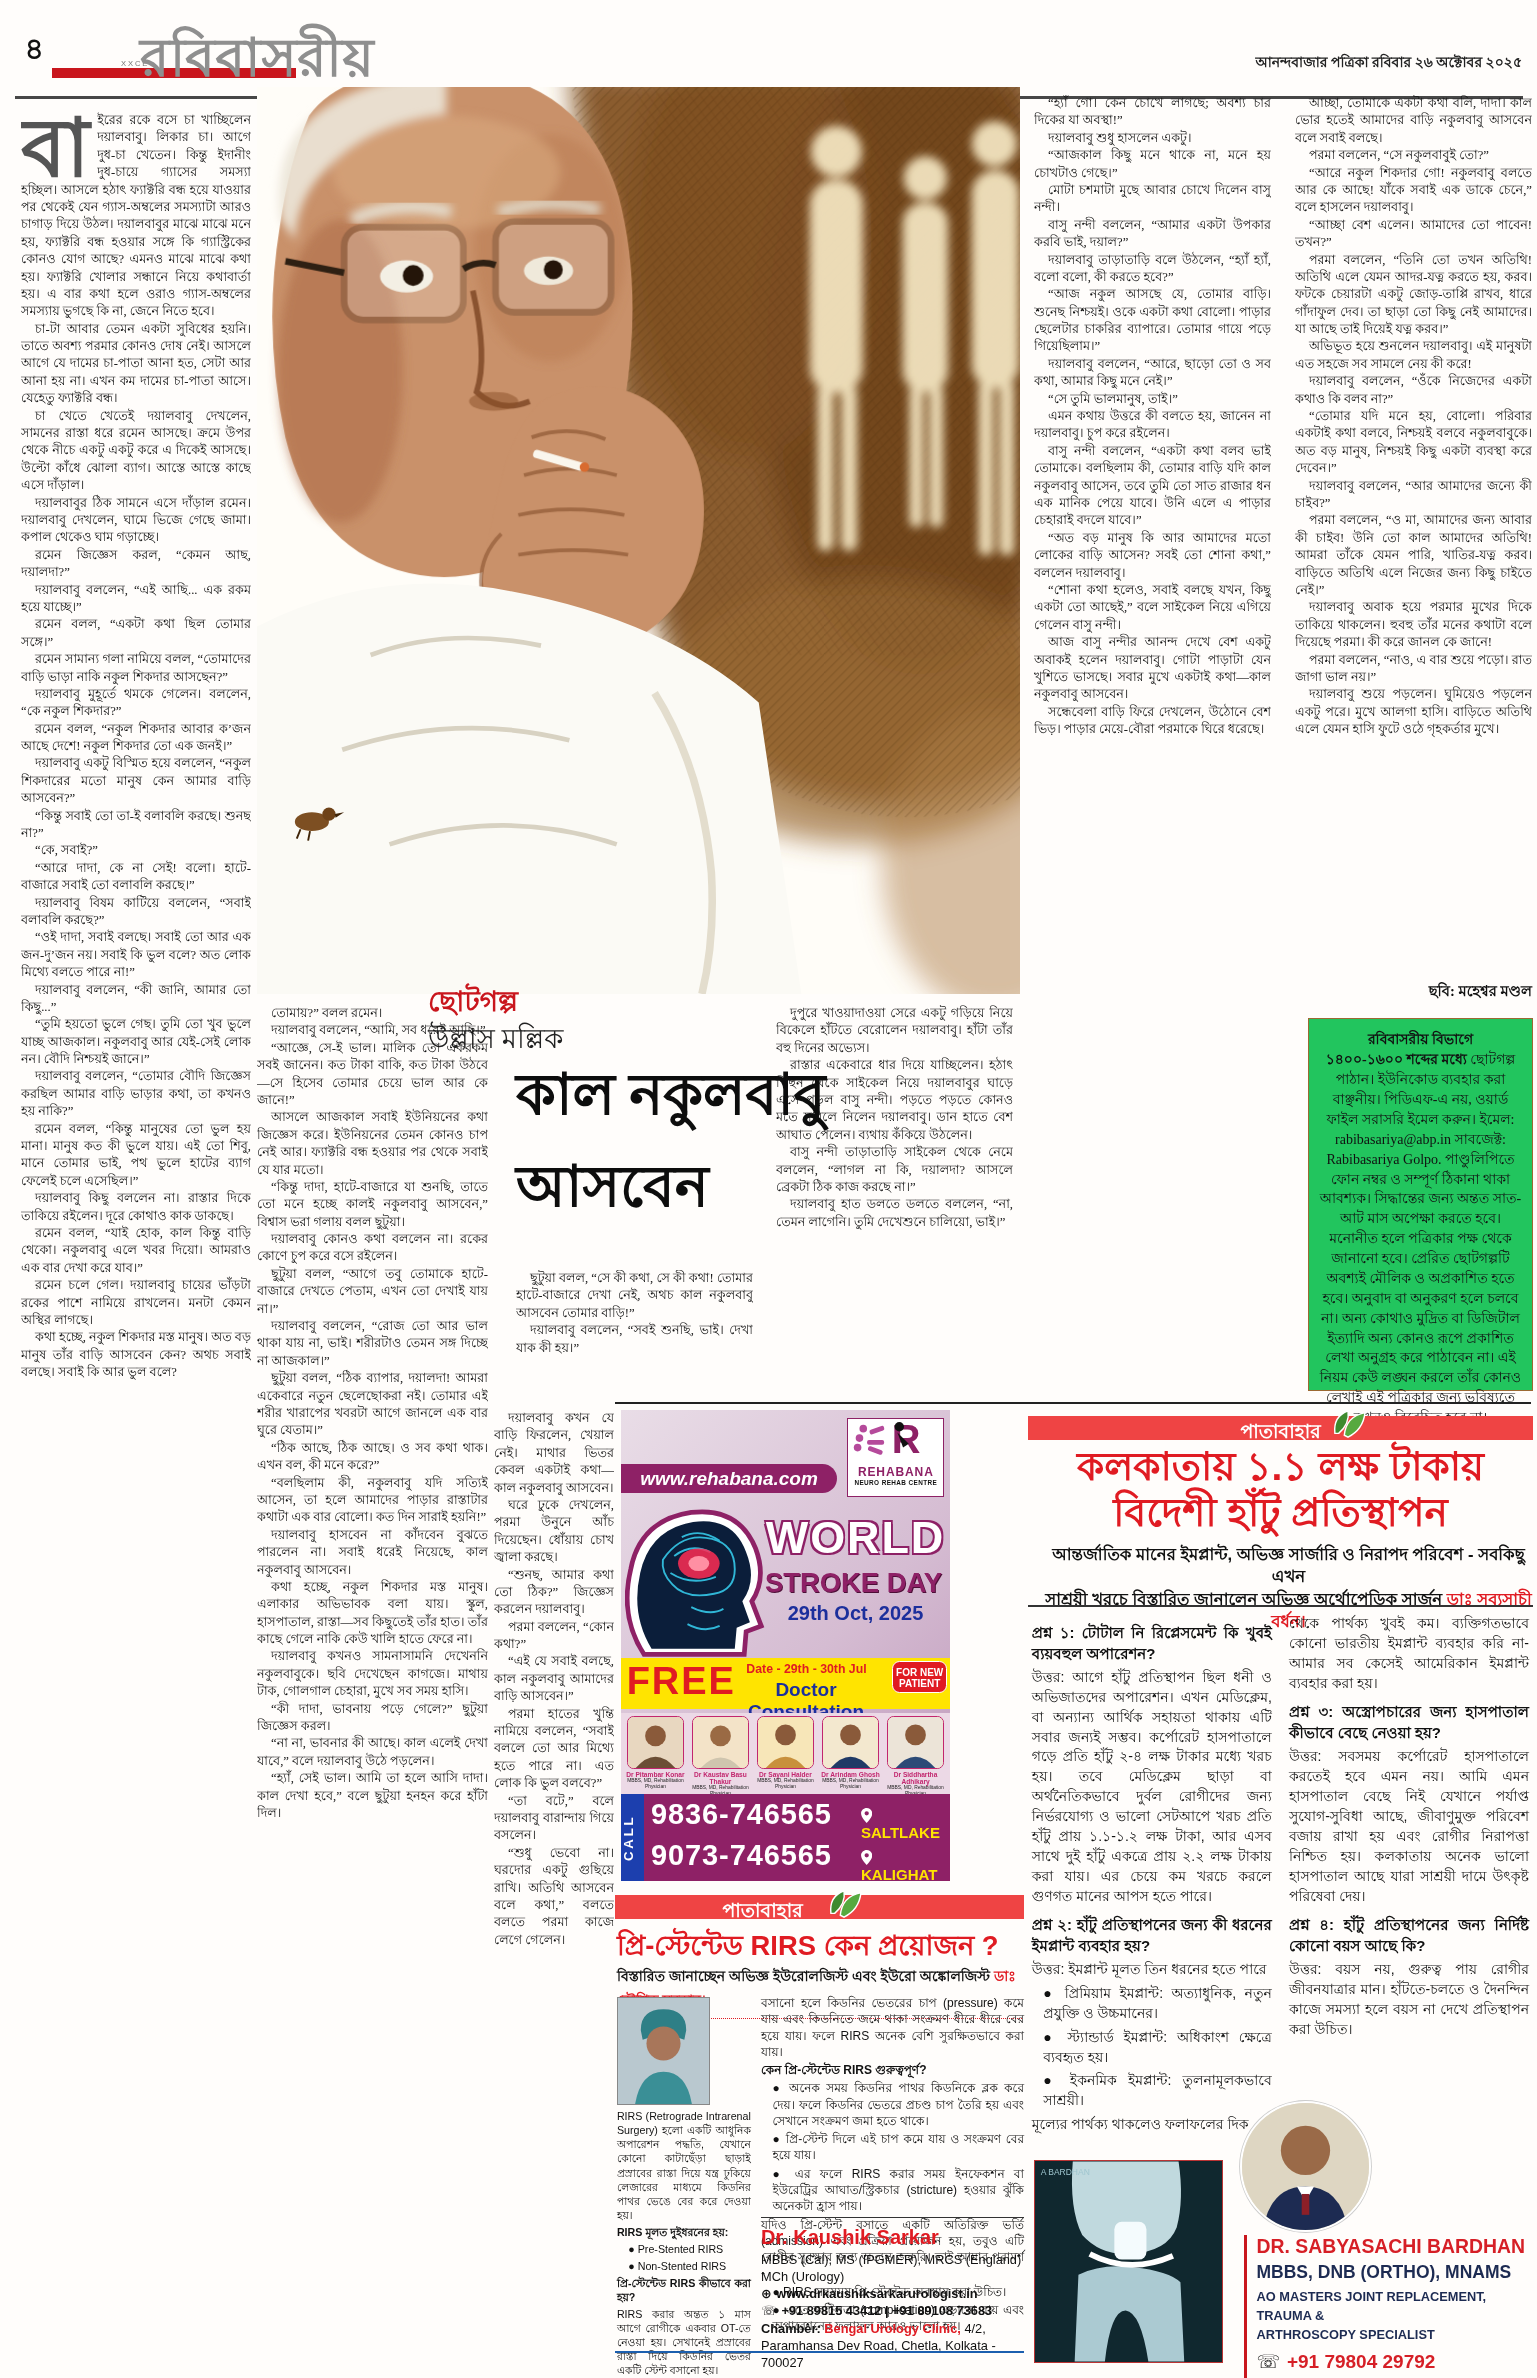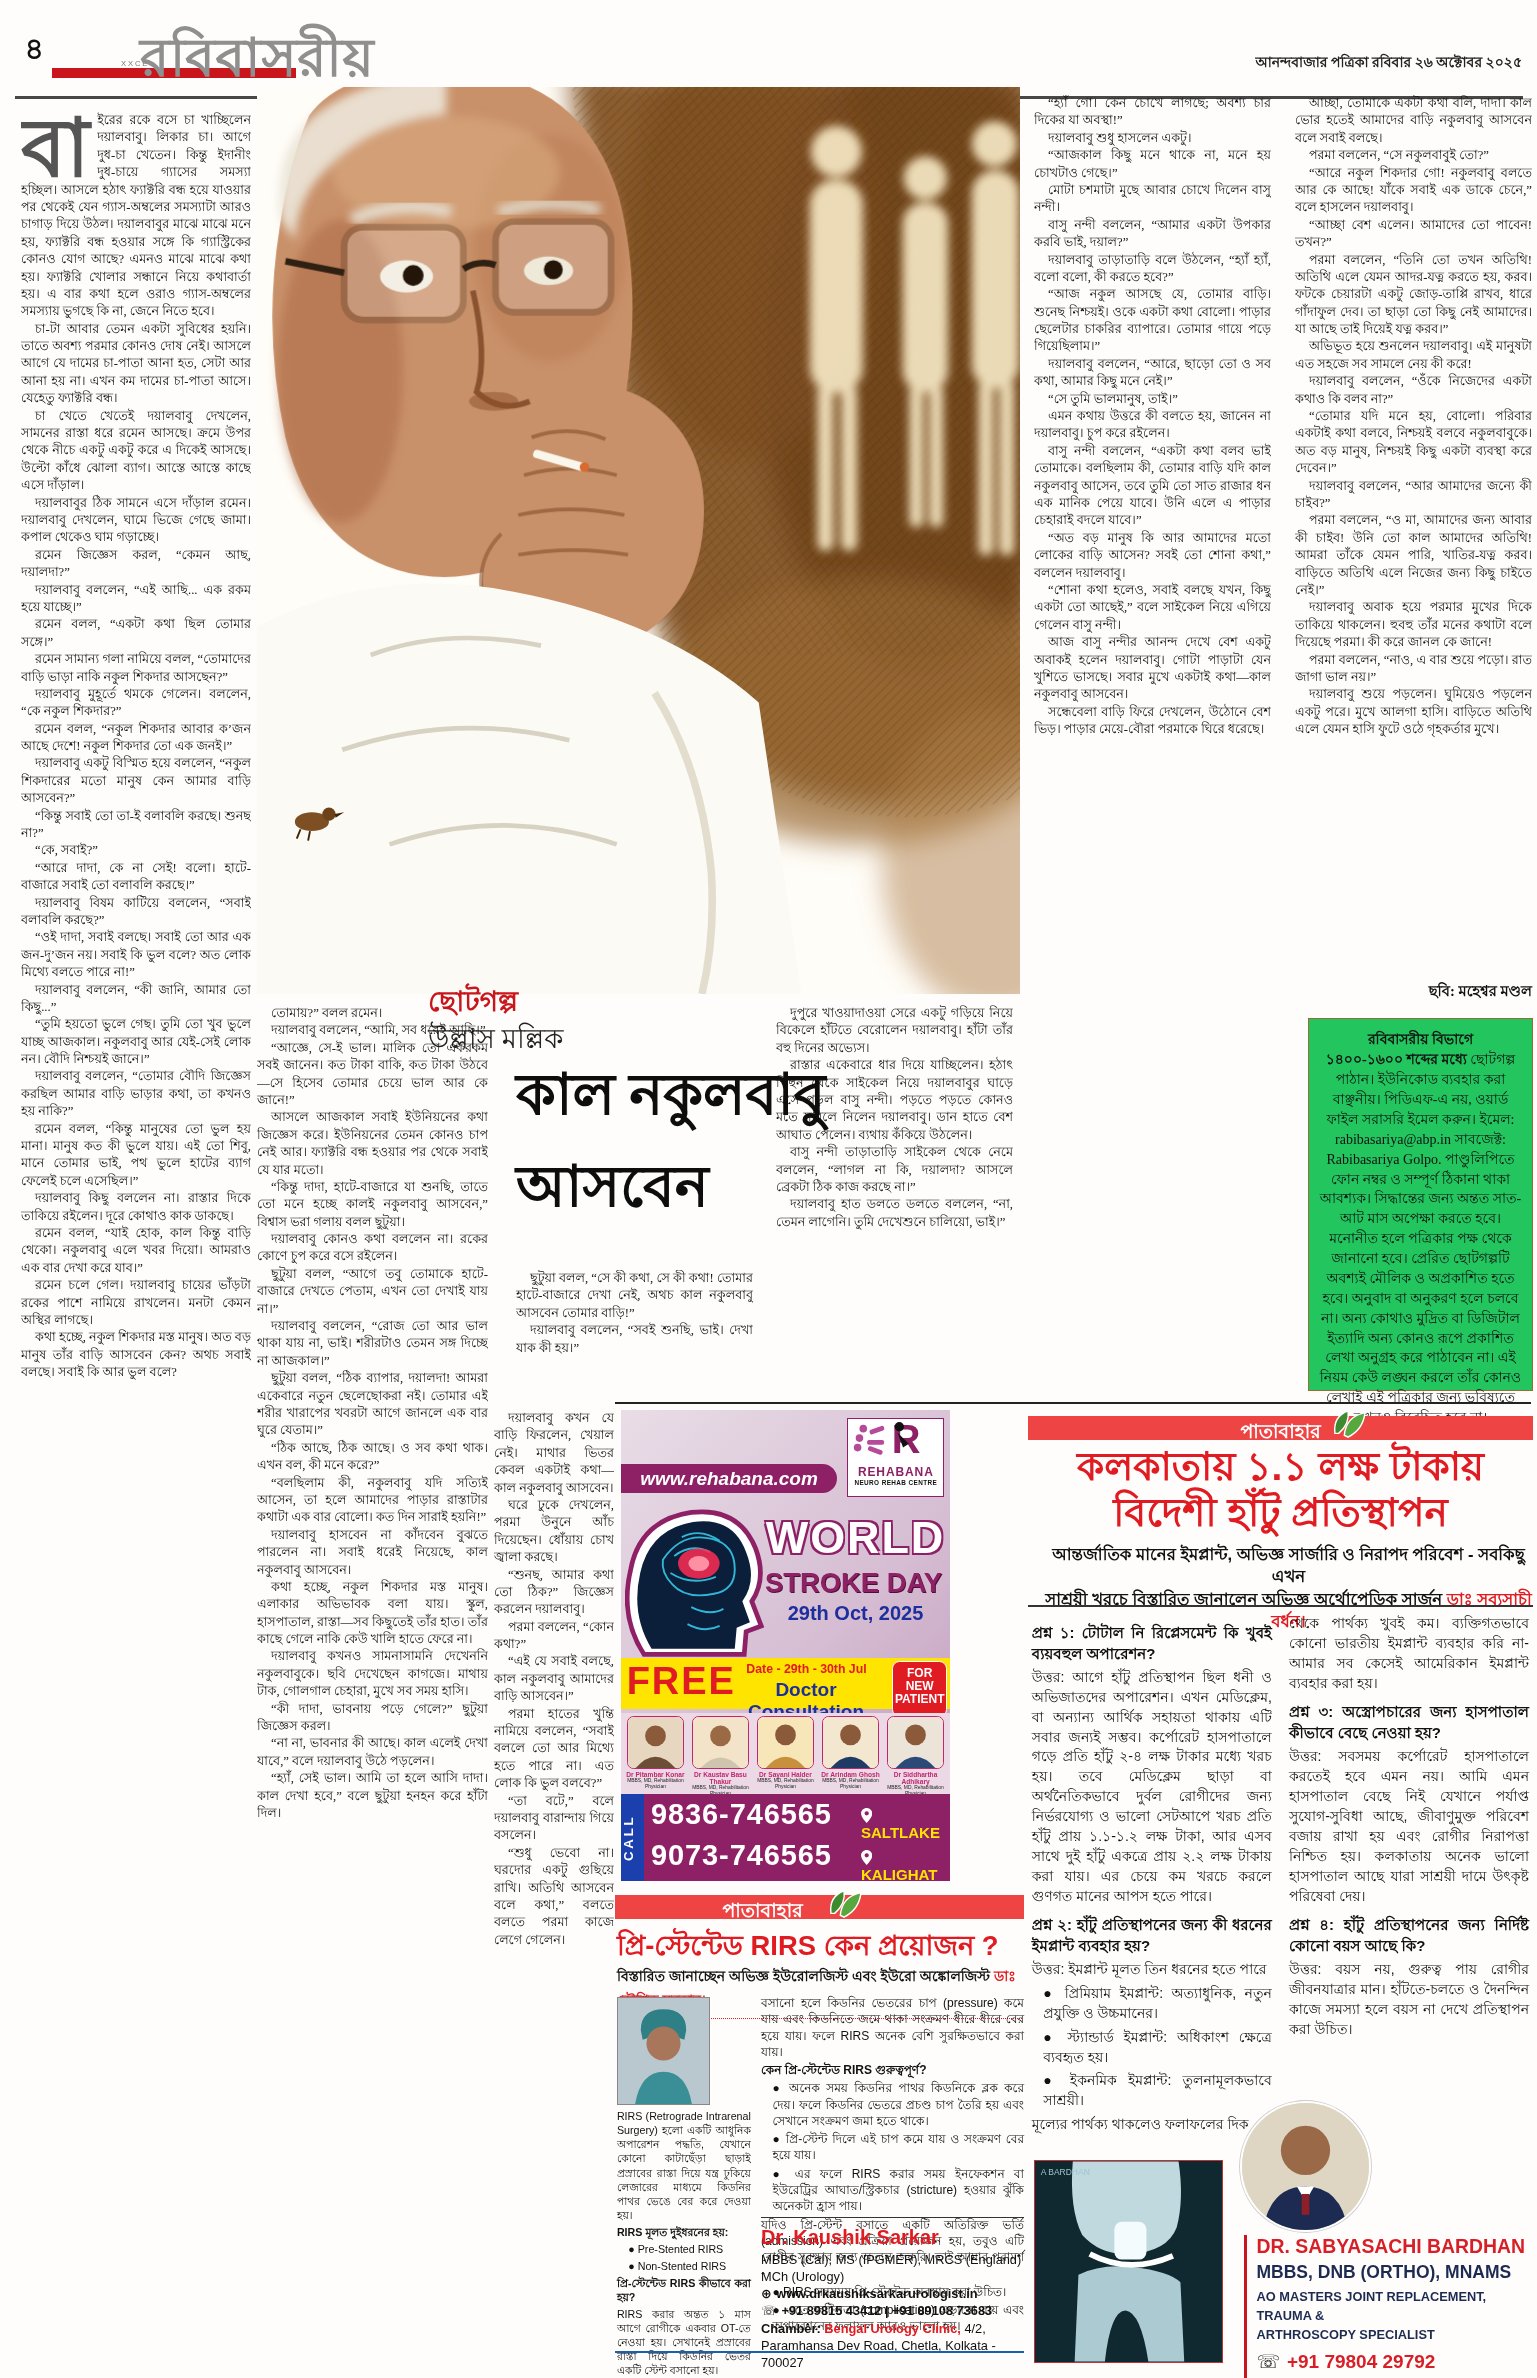--- a/index.html
+++ b/index.html
@@ -42,22 +42,22 @@
   .rehab .logo .lg-name{color:#8e2166;font-weight:bold;font-size:12px;letter-spacing:0.9px;margin-top:1.9px;}
   .rehab .logo .lg-sub{color:#111;font-weight:bold;font-size:6.4px;letter-spacing:0.4px;}
   .rehab .world{position:absolute;left:140px;top:102px;width:189px;text-align:center;font-size:45px;font-weight:900;
        color:#fff;text-shadow:-1.9px -1.9px 0 #8e2166,1.9px -1.9px 0 #8e2166,-1.9px 1.9px 0 #8e2166,1.9px 1.9px 0 #8e2166;letter-spacing:1.9px;}
   .rehab .strokeday{position:absolute;left:132px;top:157px;width:201px;text-align:center;font-size:27.4px;font-weight:900;color:#8e2166;text-shadow:0.9px 0.9px 0 #4d0f37;}
   .rehab .sdate{position:absolute;left:140px;top:192px;width:189px;text-align:center;font-size:20px;font-weight:bold;color:#1c2f9c;}
   .rehab .ystrip{position:absolute;left:0;top:248px;width:100%;height:51px;background:#ffe400;}
   .rehab .free{position:absolute;left:5.7px;top:250px;font-size:38px;font-weight:900;color:#e01b22;letter-spacing:1.9px;}
   .rehab .drange{position:absolute;left:110px;top:252px;width:151px;text-align:center;font-size:12.3px;font-weight:bold;color:#e01b22;}
   .rehab .consult{position:absolute;left:98px;top:269px;width:174px;text-align:center;font-size:19px;font-weight:900;color:#1c2f9c;}
-  .rehab .badge{position:absolute;right:2.8px;top:251px;width:55px;height:56px;background:#e01b22;border:1.9px solid #fff;border-radius:7.6px;
-       color:#fff;font-size:12px;font-weight:bold;text-align:center;line-height:1.1;padding-top:4.7px;box-sizing:border-box;}
+  .rehab .badge{position:absolute;right:2.8px;top:251px;width:55px;height:32px;background:#e01b22;border:1.9px solid #fff;border-radius:7.6px;
+       color:#fff;font-size:10px;font-weight:bold;text-align:center;line-height:1.1;padding-top:4.7px;box-sizing:border-box;}
   .rehab .docrow{position:absolute;left:0;top:303px;width:100%;height:81px;background:#ecd9e6;display:flex;justify-content:space-around;padding:2.8px 1.9px;box-sizing:border-box;}
   .rehab .doccell{width:61px;text-align:center;}
   .rehab .docpic{width:55px;height:51px;margin:0 auto;border:1.4px solid #c2266e;border-radius:6.6px;overflow:hidden;background:#f6e9c8;}
   .rehab .docname{font-size:6.6px;font-weight:bold;color:#c2266e;margin-top:1.9px;line-height:1.1;}
   .rehab .doccred{font-size:4.9px;color:#222;line-height:1.15;}
   .rehab .callband{position:absolute;left:0;top:384px;width:100%;height:87px;background:#8e2166;}
   .rehab .calltag{position:absolute;left:0;top:0;width:23px;height:87px;background:#1c3fae;color:#fff;font-weight:900;font-size:13.2px;
        writing-mode:vertical-rl;transform:rotate(180deg);text-align:center;letter-spacing:2.8px;}
   .rehab .phone{position:absolute;left:30px;color:#fff;font-size:29px;font-weight:900;letter-spacing:0.9px;}
   .rehab .loc{position:absolute;color:#ffe400;font-size:15px;font-weight:900;}

